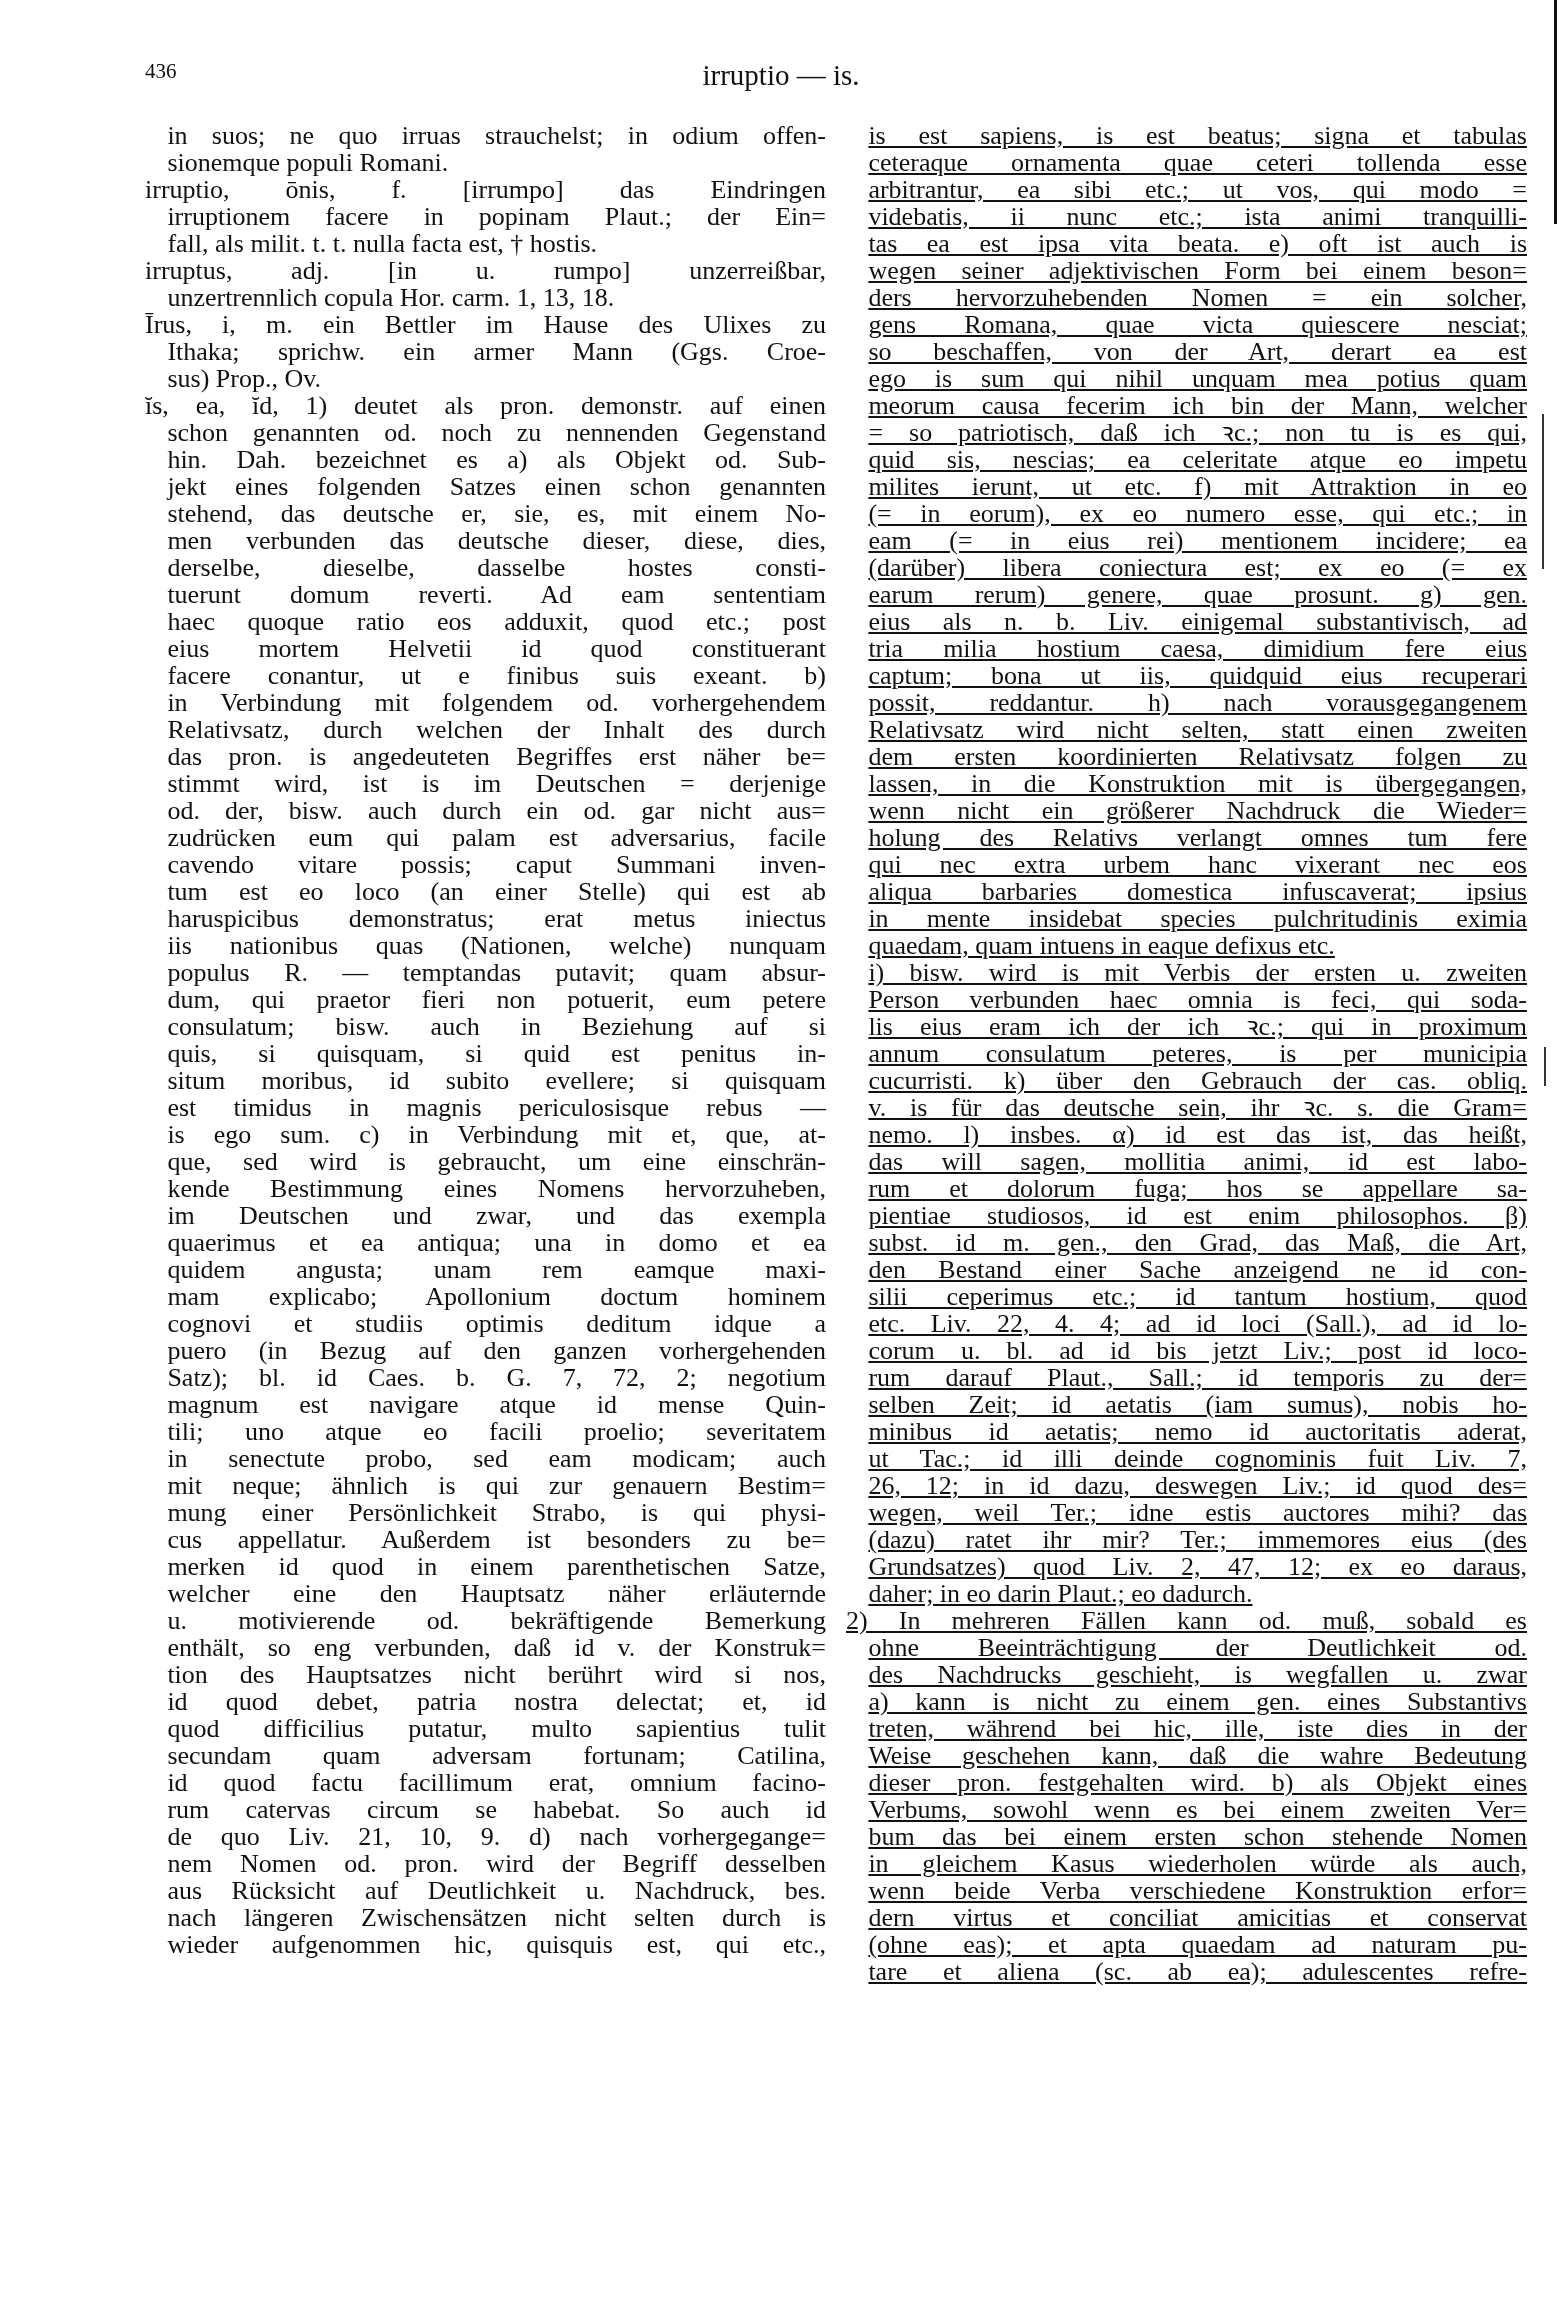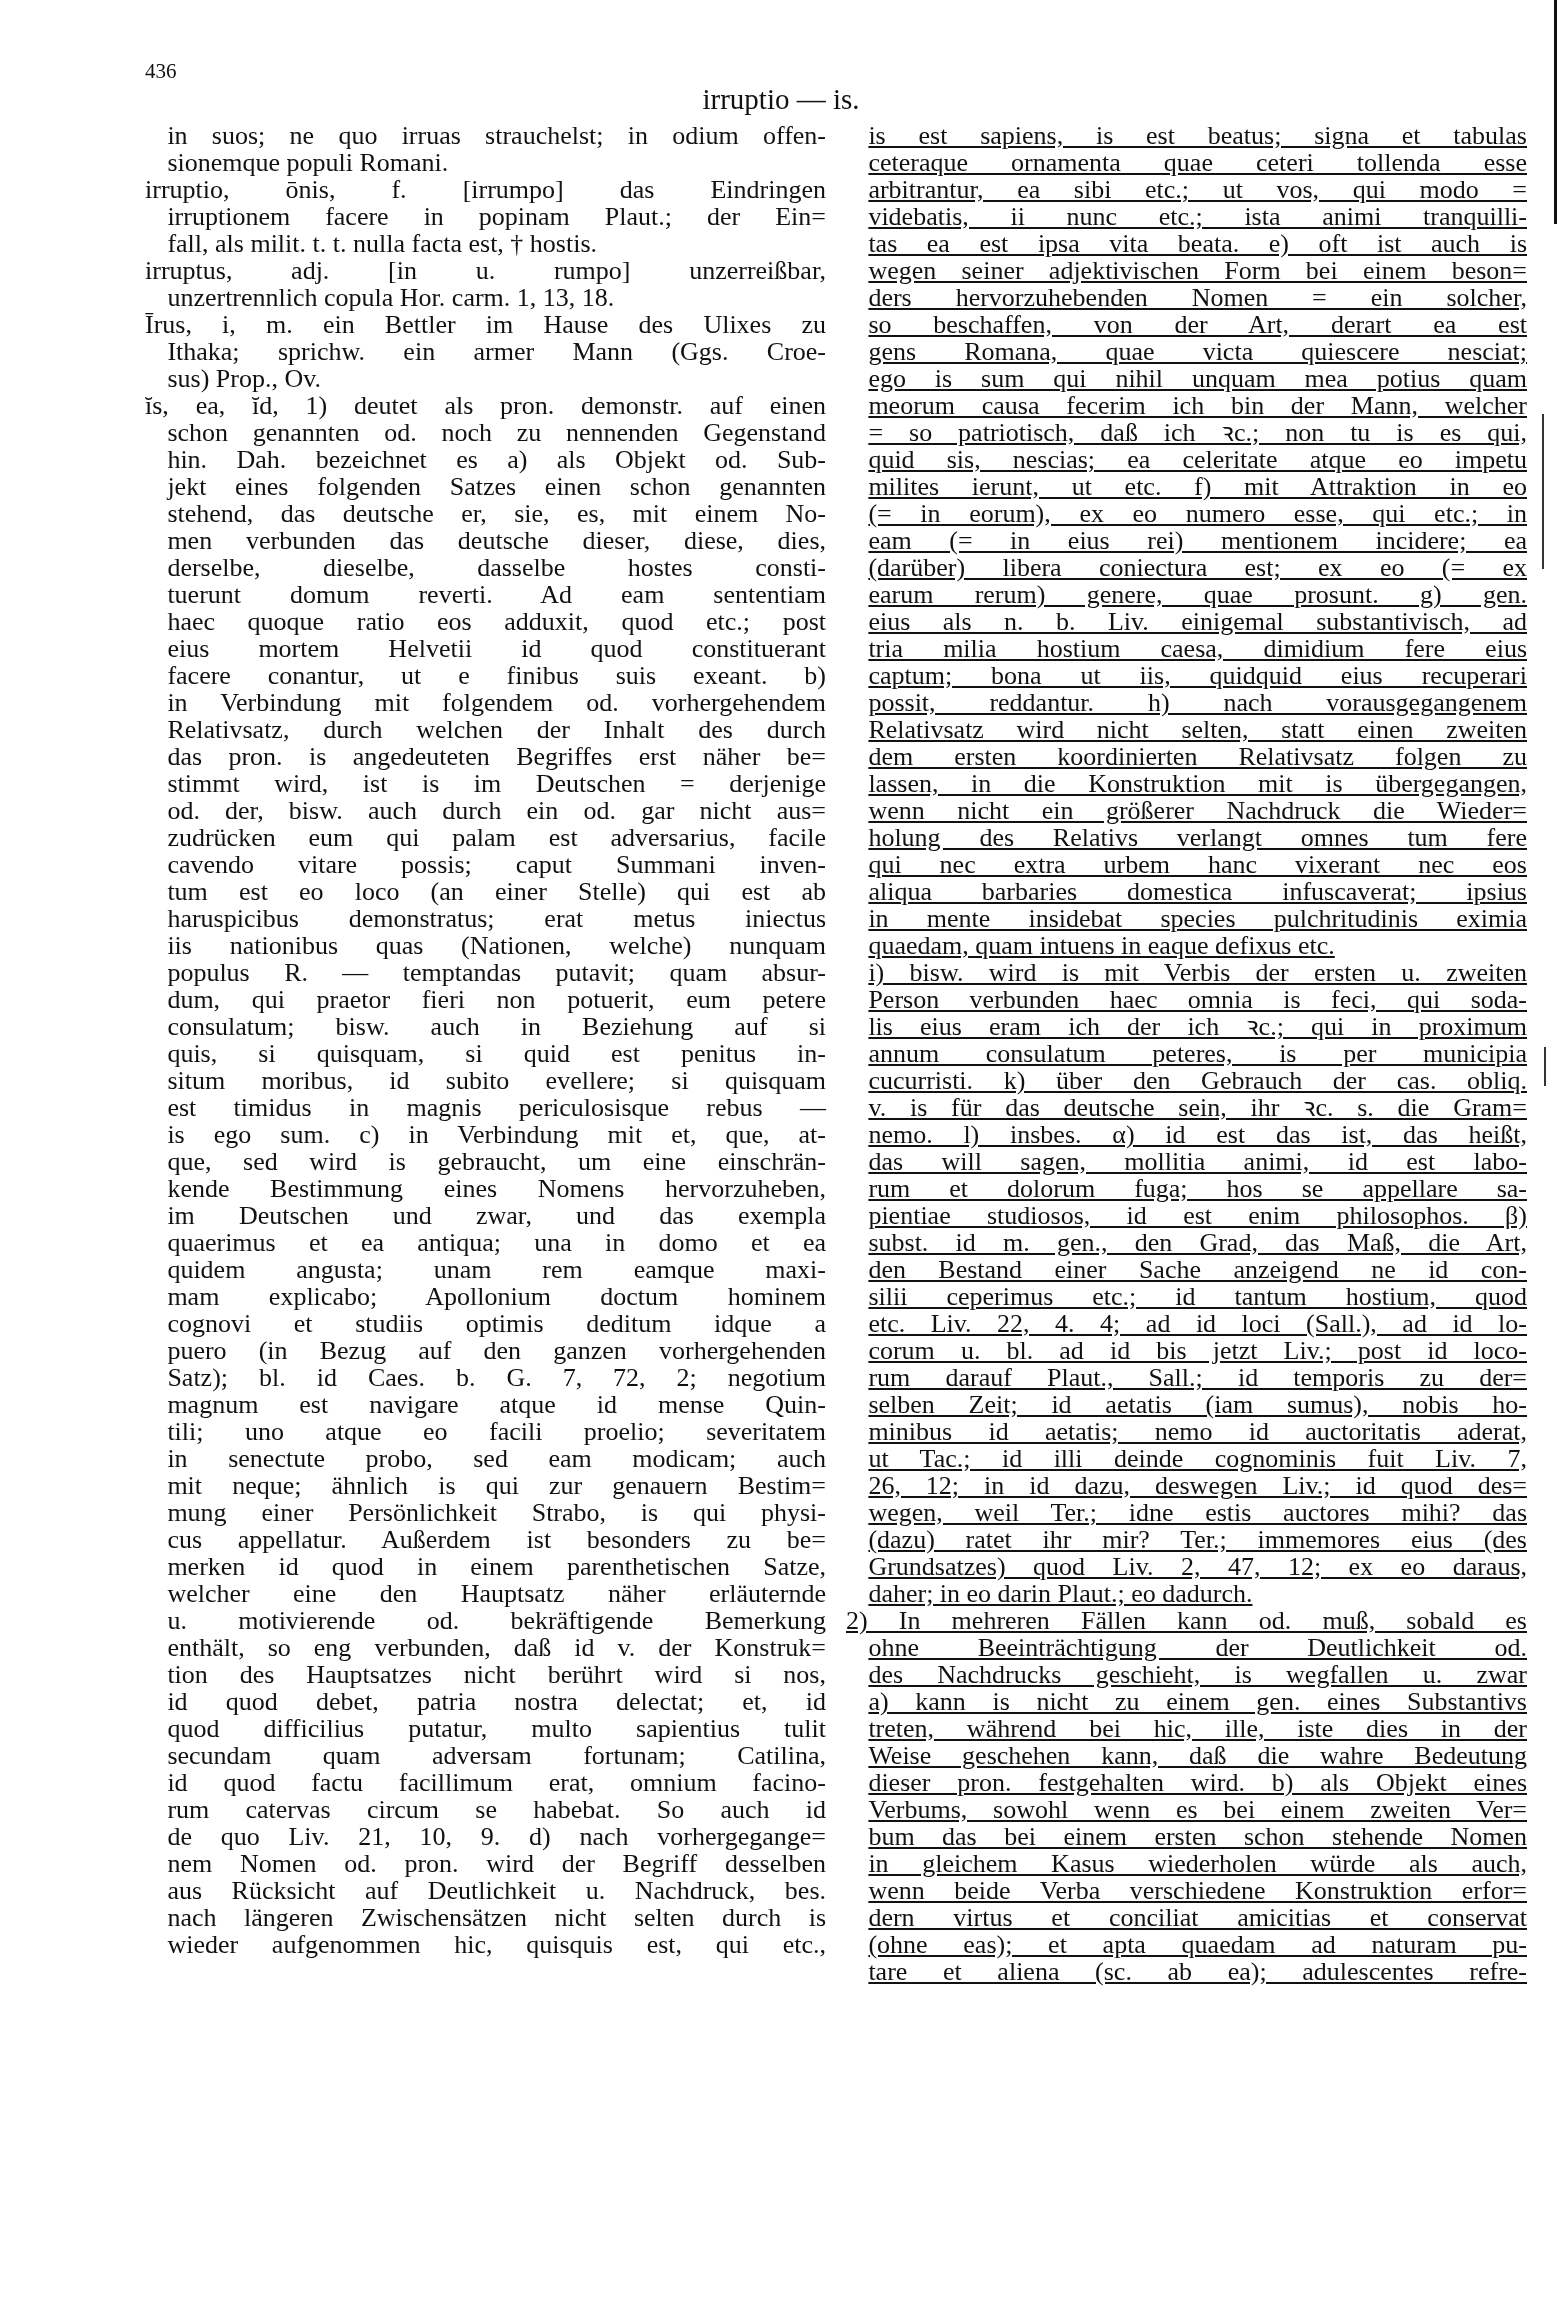--- a/index.html
+++ b/index.html
@@ -1,18 +1,18 @@
 <!DOCTYPE html>
 <html style="font-size:13.8px"><head>
 <meta charset="utf-8">
 <style>
   html, body { margin: 0; padding: 0; background: #ffffff; }
   body { width: 1562px; height: 2319px; position: relative; overflow: hidden; color: #111; font-family: "DejaVu Serif", "Liberation Serif", serif; }
   .page-number { position: absolute; left: 145px; top: 59px; font-size: 21px; font-family: "Liberation Serif", serif; }
-  .running-head { position: absolute; left: 0; width: 1562px; top: 59px; text-align: center; font-size: 29px; font-family: "Liberation Serif", serif; margin-top: 24px; }
+  .running-head { position: absolute; left: 0; width: 1562px; top: 59px; text-align: center; font-size: 29px; font-family: "Liberation Serif", serif; }
   .col { position: absolute; top: 122px; width: 681px; font-size: 26px; line-height: 27px; font-family: "Liberation Serif", serif; }
   .col-left { left: 145px; }
   .col-right { left: 846px; text-decoration: underline; }
   .line { white-space: nowrap; text-align: justify; text-align-last: justify; height: 27px; overflow: visible; }
   .line.last { text-align-last: left; }
   .indent { padding-left: 22.4px; }
   .edge-rule { position: absolute; left: 1554px; top: 0; width: 3.4px; height: 224px; background: #111; }
   .edge-mark { position: absolute; width: 1.7px; background: #333; }
 </style>
 </head>
@@ -92,22 +92,22 @@
     <div class="line indent">wieder aufgenommen hic, quisquis est, qui etc.,</div>
   </div>
 <div class="col col-right" id="col-right">
     <div class="line indent">is est sapiens, is est beatus; signa et tabulas</div>
     <div class="line indent">ceteraque ornamenta quae ceteri tollenda esse</div>
     <div class="line indent">arbitrantur, ea sibi etc.; ut vos, qui modo =</div>
     <div class="line indent">videbatis, ii nunc etc.; ista animi tranquilli-</div>
     <div class="line indent">tas ea est ipsa vita beata. e) oft ist auch is</div>
     <div class="line indent">wegen seiner adjektivischen Form bei einem beson=</div>
     <div class="line indent">ders hervorzuhebenden Nomen = ein solcher,</div>
+    <div class="line indent">gens Romana, quae victa quiescere nesciat;</div>
     <div class="line indent">so beschaffen, von der Art, derart ea est</div>
-    <div class="line indent">gens Romana, quae victa quiescere nesciat;</div>
     <div class="line indent">ego is sum qui nihil unquam mea potius quam</div>
     <div class="line indent">meorum causa fecerim ich bin der Mann, welcher</div>
     <div class="line indent">= so patriotisch, daß ich ꝛc.; non tu is es qui,</div>
     <div class="line indent">quid sis, nescias; ea celeritate atque eo impetu</div>
     <div class="line indent">milites ierunt, ut etc. f) mit Attraktion in eo</div>
     <div class="line indent">(= in eorum), ex eo numero esse, qui etc.; in</div>
     <div class="line indent">eam (= in eius rei) mentionem incidere; ea</div>
     <div class="line indent">(darüber) libera coniectura est; ex eo (= ex</div>
     <div class="line indent">earum rerum) genere, quae prosunt. g) gen.</div>
     <div class="line indent">eius als n. b. Liv. einigemal substantivisch, ad</div>

